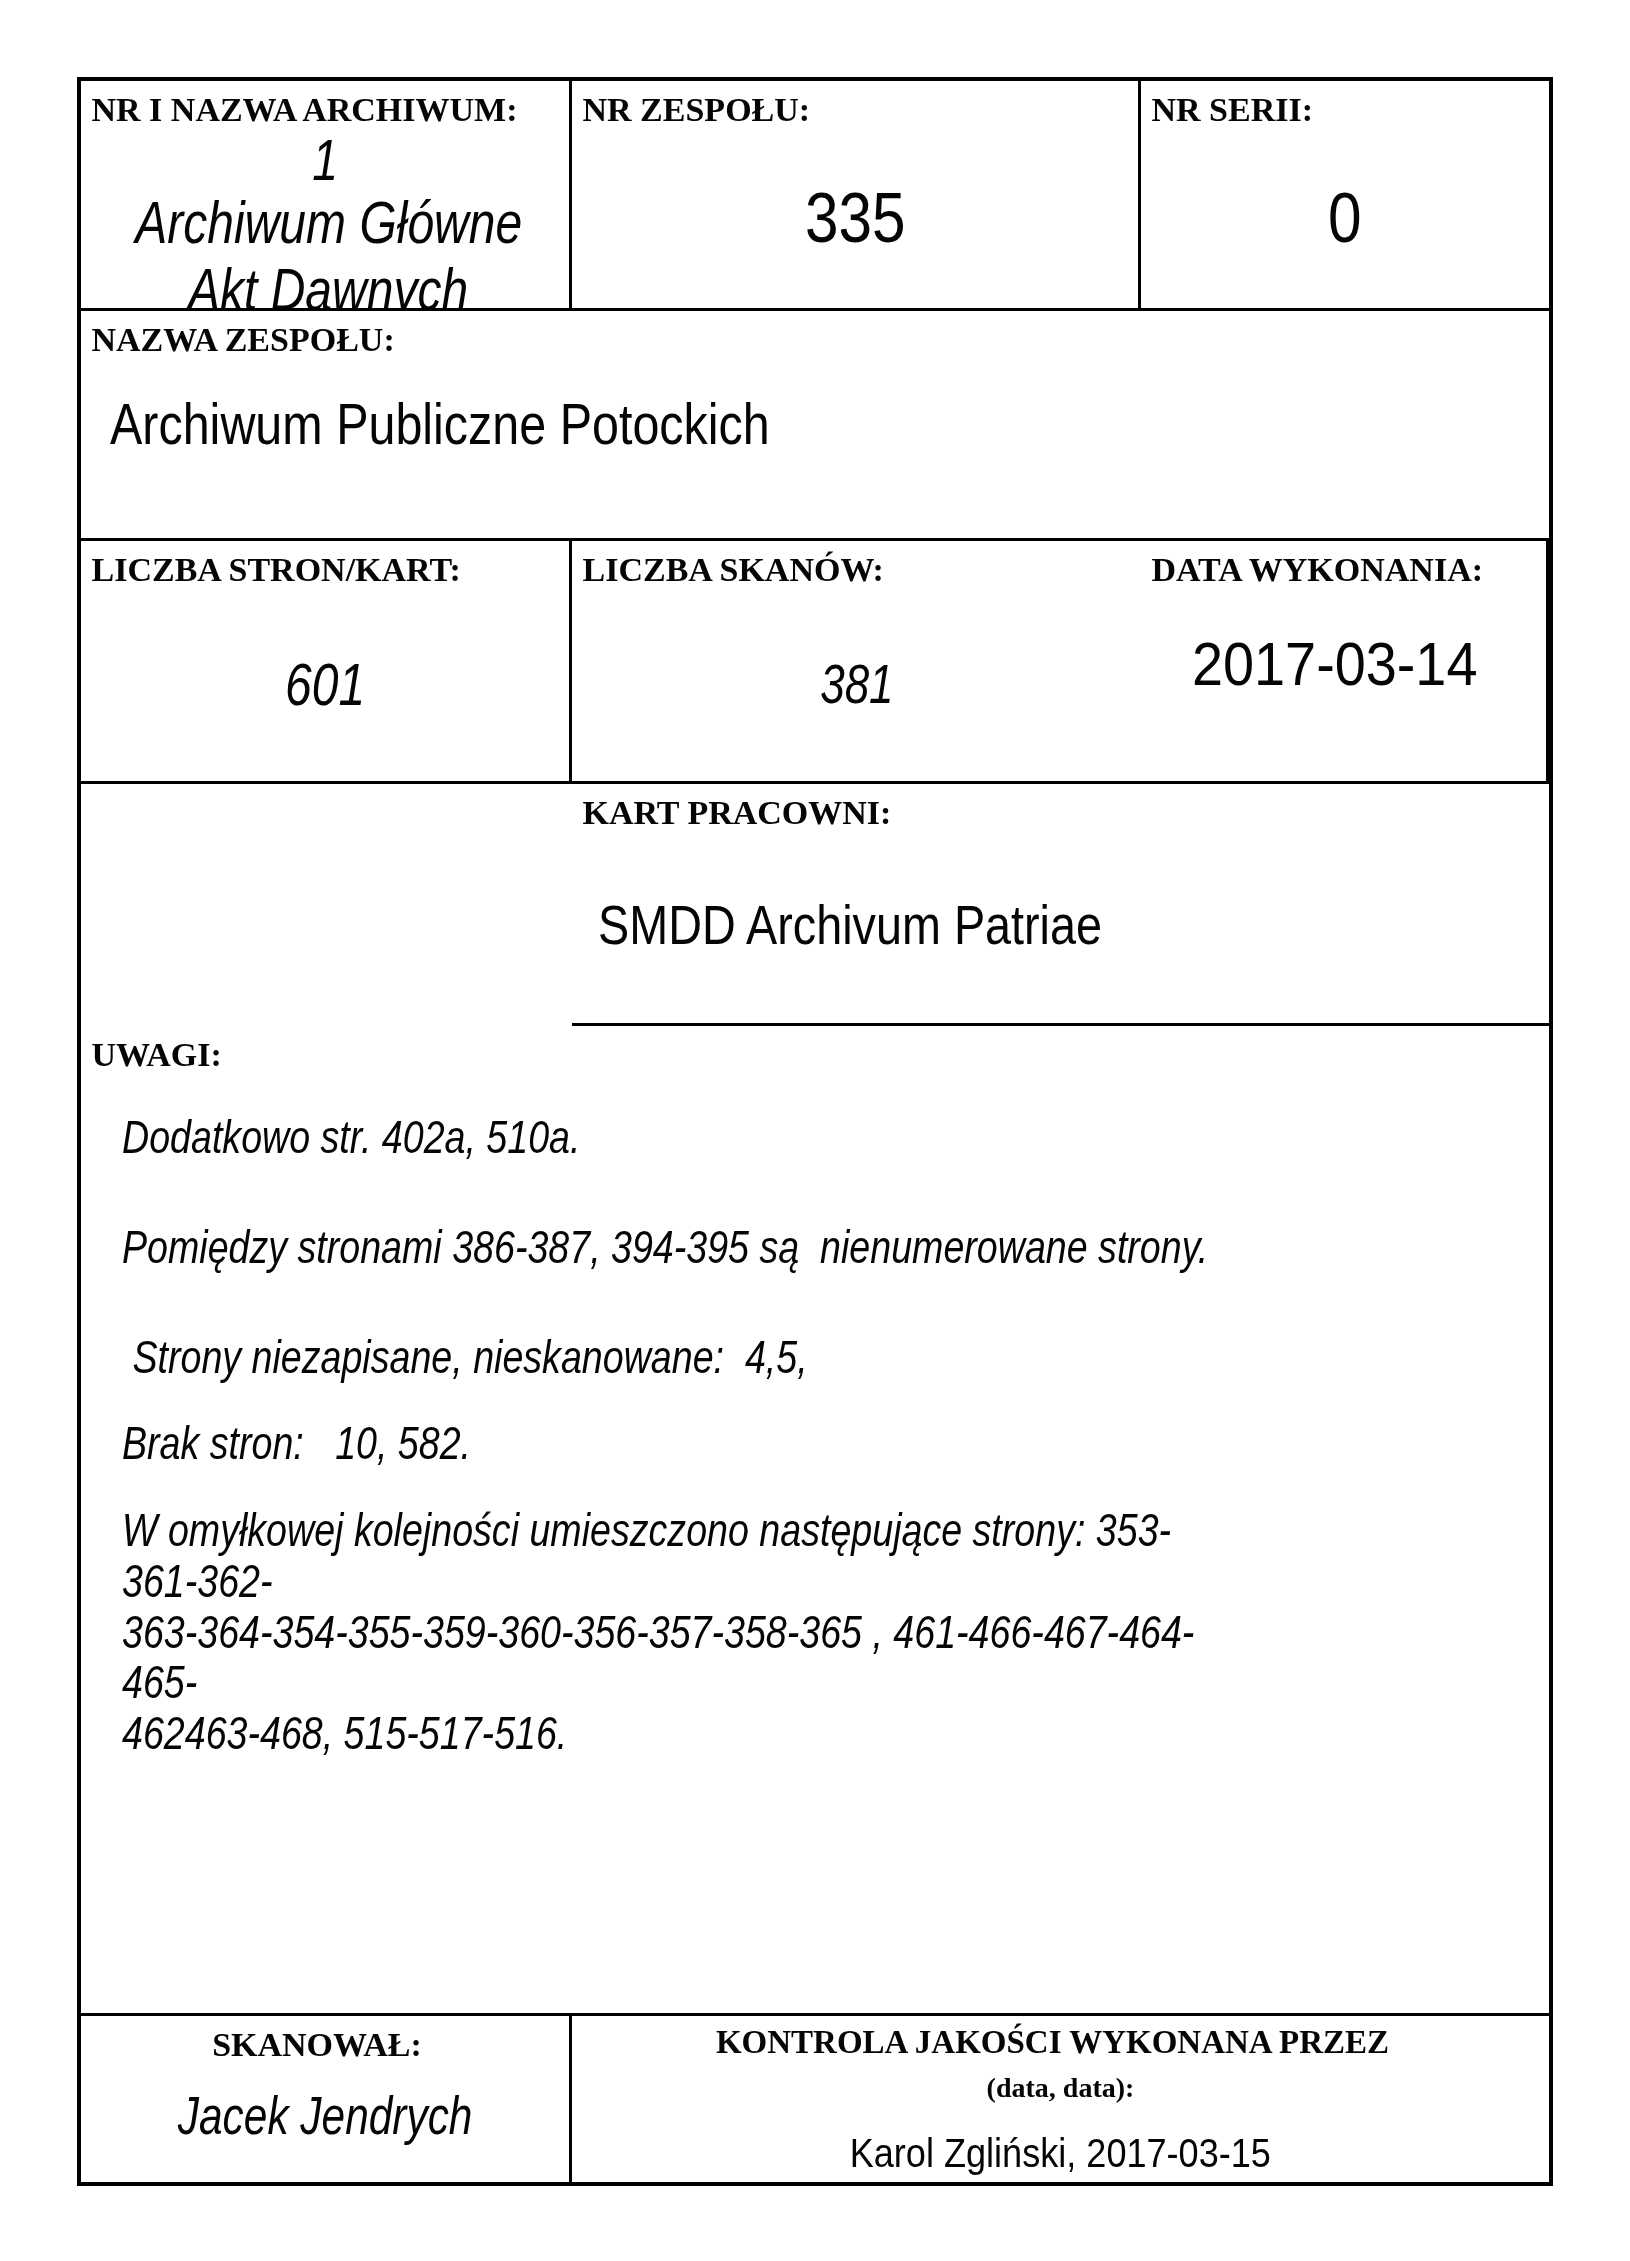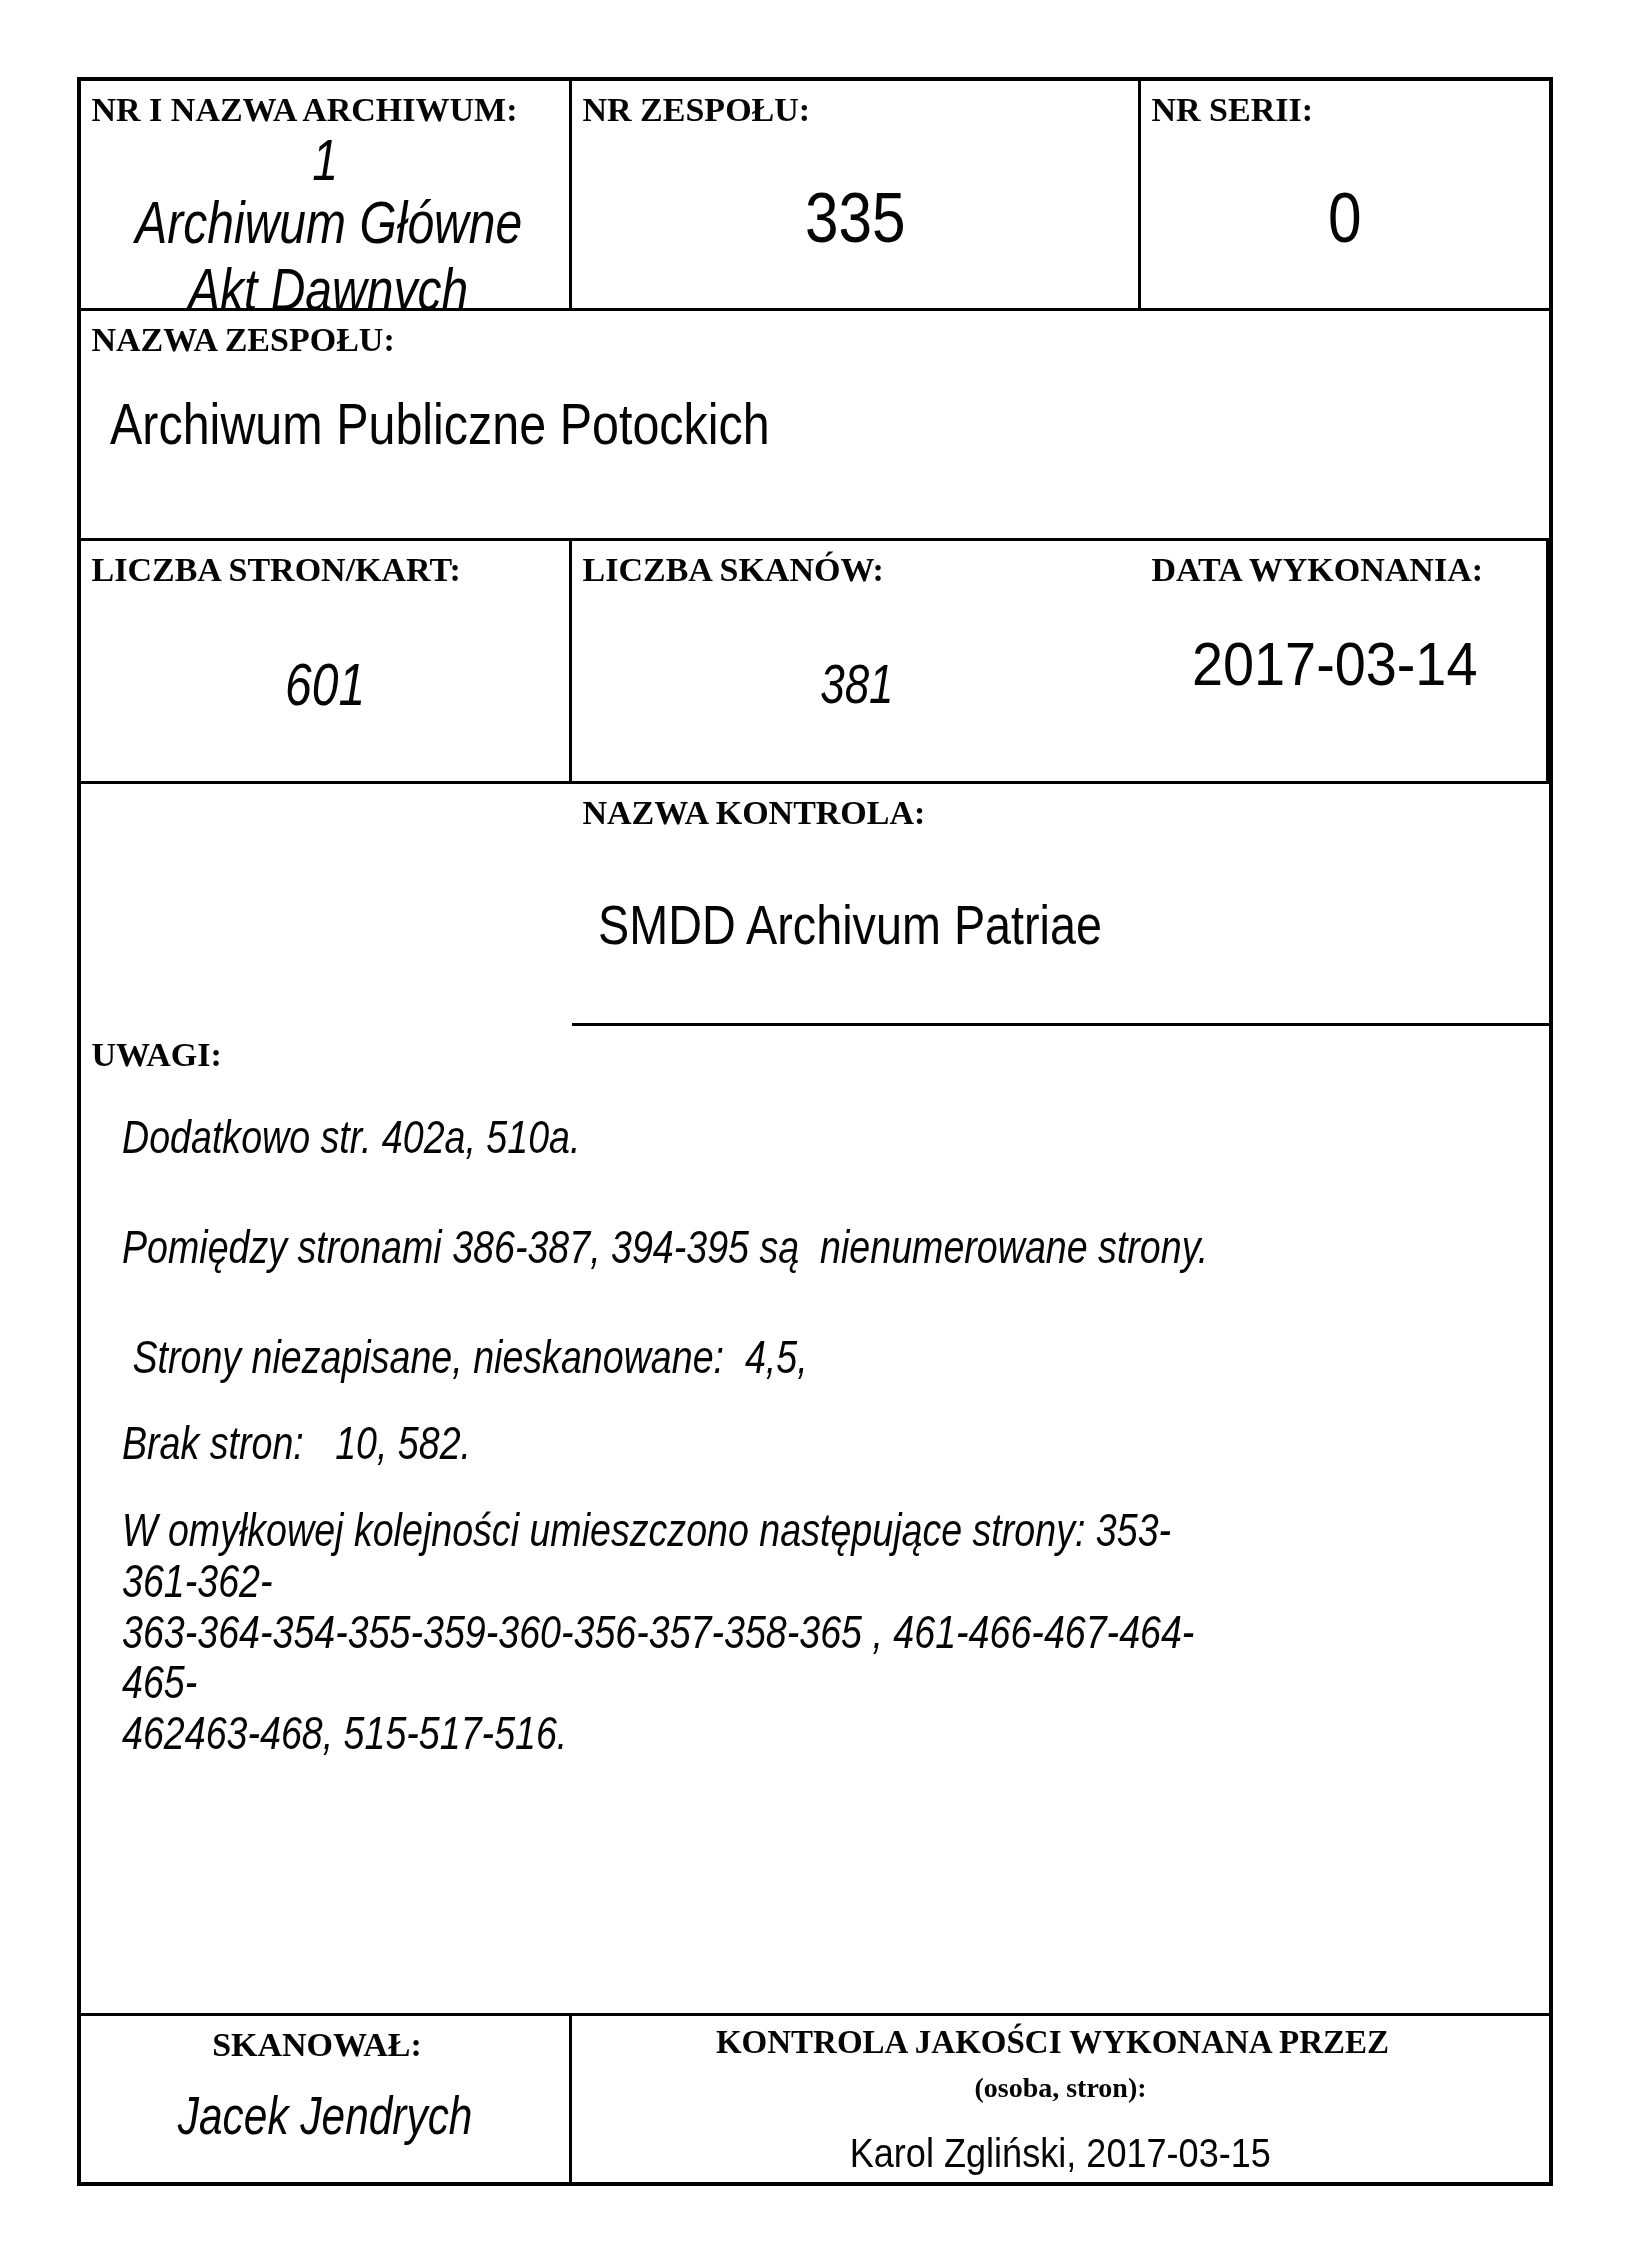--- a/index.html
+++ b/index.html
@@ -99,21 +99,21 @@
     </div>
 
     <div class="cell">
       <div class="lbl">DATA WYKONANIA:</div>
       <div>
         <span class="v date-val">2017-03-14</span>
       </div>
     </div>
 
     <div class="cell span23 no-br">
-      <div class="lbl">NAZWA KONTROLA:</div>
+      <div class="lbl">KART PRACOWNI:</div>
       <div>
         <span class="v workshop-val v-sans-left">SMDD Archivum Patriae</span>
       </div>
     </div>
 
     <div class="cell span123 no-br">
       <div class="lbl">UWAGI:</div>
       <div class="remarks-body">
         <div class="rline m-md">Dodatkowo str. 402a, 510a.</div>
         <div class="rline m-lg">Pomiędzy stronami 386-387, 394-395 są  nienumerowane strony.</div>
@@ -127,21 +127,21 @@
 
     <div class="cell no-bb">
       <div class="lbl lbl-center">SKANOWAŁ:</div>
       <div class="vwrap scanned-val">
         <span class="v v-it">Jacek Jendrych</span>
       </div>
     </div>
 
     <div class="cell span23 no-br no-bb">
       <div class="lbl lbl-center qc-title">KONTROLA JAKOŚCI WYKONANA PRZEZ</div>
-      <div class="qc-sub">(osoba, stron):</div>
+      <div class="qc-sub">(data, data):</div>
       <div class="vwrap">
         <span class="v qc-val">Karol Zgliński, 2017-03-15</span>
       </div>
     </div>
 
   </div>
 </div>
 
 
 </body></html>

